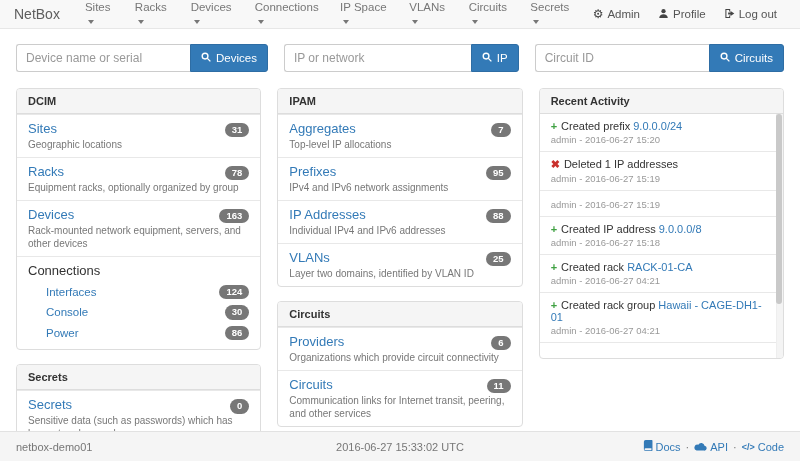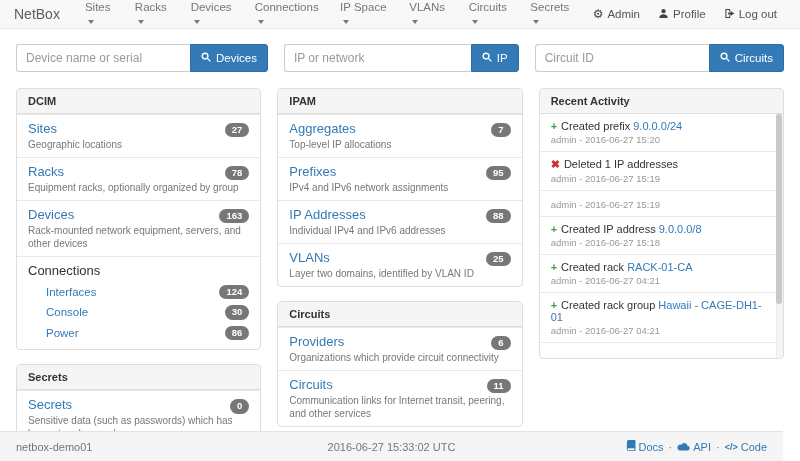--- a/index.html
+++ b/index.html
@@ -84,21 +84,21 @@
   .scrollbar-track {
     position: absolute; top: 0; right: 0; width: 7px; height: 100%;
     background: #f4f4f4; border-left: 1px solid #eee;
   }
   .scrollbar-thumb {
     position: absolute; top: 0; right: 0.5px; width: 6px; height: 78%;
     background: #c9c9c9; border-radius: 3px; cursor: pointer;
   }
   
   .footer {
-    position: absolute; left: 0; right: 17px; bottom: 0; height: 30px;
+    position: absolute; left: 0; right: 0; bottom: 0; height: 30px;
     background: #f5f5f5; border-top: 1px solid #e2e2e2;
     display: flex; align-items: center; padding: 0 16px;
     font-size: 11px; color: #777;
   }
   .footer-center { position: absolute; left: 0; right: 0; text-align: center; pointer-events: none; }
   .footer-links { margin-left: auto; display: flex; align-items: center; gap: 5px; position: relative; }
   .footer-link { color: #337ab7; text-decoration: none; display: flex; align-items: center; gap: 3px; cursor: pointer; }
   .sep { color: #777; }
 </style>
 </head>
@@ -172,21 +172,21 @@
       </button>
     </div>
   </div>
 
   <div class="grid3 panels-row">
 
     <div class="col">
       <div class="panel">
         <div class="panel-heading">DCIM</div>
         <div class="row-item">
-          <span class="badge">27</span>
+          <span class="badge">31</span>
           <a class="item-link">Sites</a>
           <div class="item-desc">Geographic locations</div>
         </div>
         <div class="row-item">
           <span class="badge">78</span>
           <a class="item-link">Racks</a>
           <div class="item-desc">Equipment racks, optionally organized by group</div>
         </div>
         <div class="row-item">
           <span class="badge">163</span>

